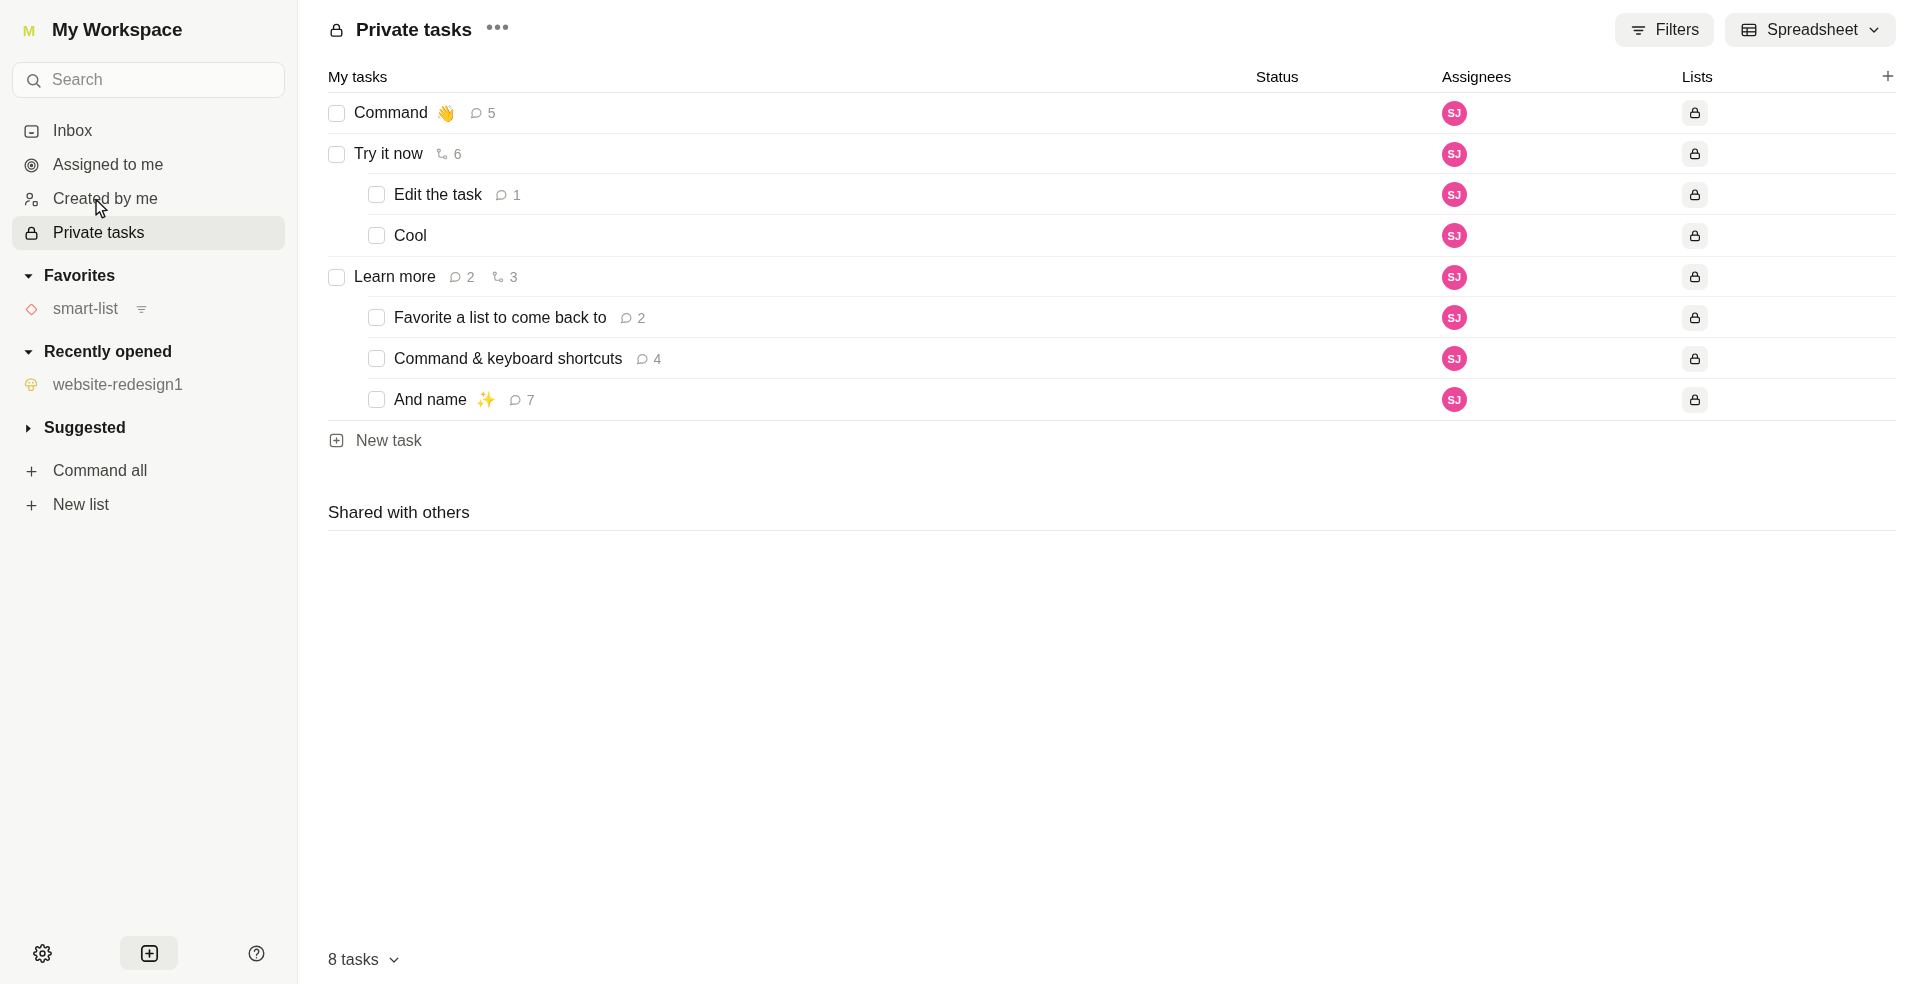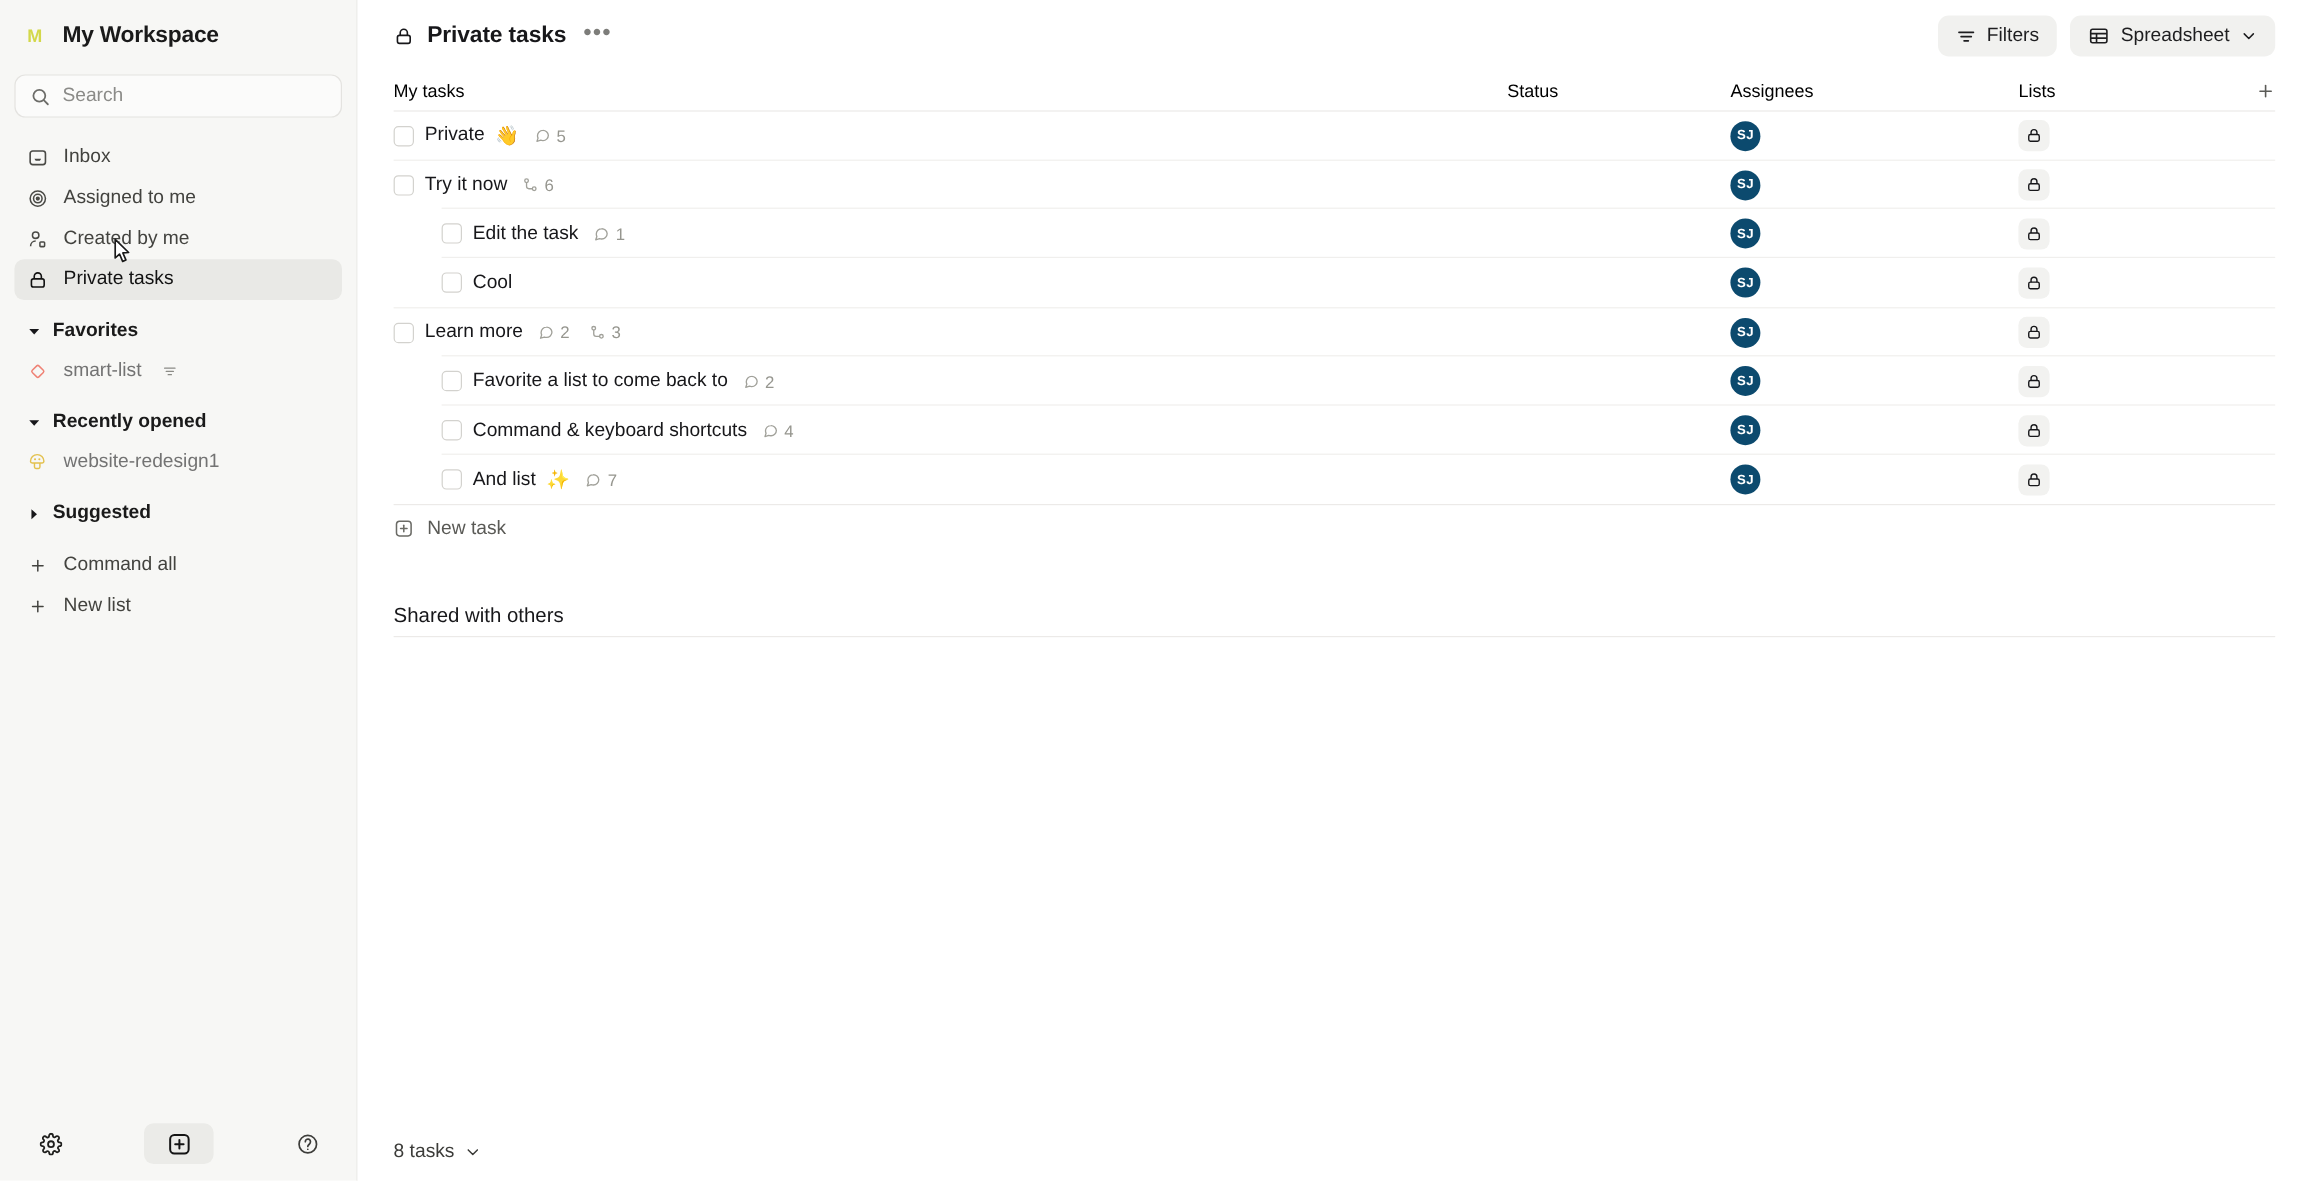--- a/index.html
+++ b/index.html
@@ -133,21 +133,21 @@
   .tname { white-space: nowrap; }
   .emoji { font-size: 16px; }
   .meta { display: inline-flex; align-items: center; gap: 5px; color: #96968f; font-size: 14px; margin-left: 3px; }
   .meta + .meta { margin-left: 7px; }
   .indent { padding-left: 40px; }
   .row .col-name { display: flex; align-items: center; }
   .subrow-line { position: absolute; left: 40px; right: 0; top: -1px; height: 1px; background: #f0efed; }
 
   .avatar {
     width: 25px; height: 25px; border-radius: 50%;
-    background: #0c4a6e; color: #fff; font-size: 11px; font-weight: 600;
+    background: #ec4899; color: #fff; font-size: 11px; font-weight: 600;
     display: flex; align-items: center; justify-content: center; letter-spacing: .3px;
   }
   .lock-chip {
     width: 26px; height: 26px; border-radius: 7px; background: #f2f2f0;
     display: flex; align-items: center; justify-content: center; cursor: pointer;
   }
   .showall {
     display: flex; align-items: center; height: 38px;
     border-top: 1px solid #f0efed;
     padding-left: 40px; font-size: 15px; color: #55554f; cursor: pointer;
@@ -409,21 +409,21 @@
               <line x1="12" y1="5" x2="12" y2="19"></line>
               <line x1="5" y1="12" x2="19" y2="12"></line>
             </svg>
         </div>
       </div>
 
       <div class="row first">
         <div class="col-name">
           <div class="row-name">
             <span class="chk"></span>
-            <span class="tname">Private</span>
+            <span class="tname">Command</span>
             <span class="emoji">👋</span>
             <span class="meta">
               <svg width="14" height="14" viewBox="0 0 24 24" fill="none" stroke="#a1a19a" stroke-width="1.9" stroke-linejoin="round">
                   <path d="M20.5 11.5a7.6 7.6 0 01-8 7.6c-1 0-2-.2-2.9-.5L4.2 20.3l1.6-4.8a7.5 7.5 0 01-.8-3.4 7.6 7.6 0 017.6-7.6 7.6 7.6 0 017.9 7z"></path>
                 </svg>
               <span>5</span>
             </span>
           </div>
         </div>
         <div class="col-status"></div>
@@ -616,21 +616,21 @@
           </span>
         </div>
         <div class="col-plus"></div>
       </div>
 
       <div class="row" style="border-top:none">
         <div class="subrow-line"></div>
         <div class="col-name indent">
           <div class="row-name">
             <span class="chk"></span>
-            <span class="tname">And list</span>
+            <span class="tname">And name</span>
             <span class="emoji">✨</span>
             <span class="meta">
               <svg width="14" height="14" viewBox="0 0 24 24" fill="none" stroke="#a1a19a" stroke-width="1.9" stroke-linejoin="round">
                   <path d="M20.5 11.5a7.6 7.6 0 01-8 7.6c-1 0-2-.2-2.9-.5L4.2 20.3l1.6-4.8a7.5 7.5 0 01-.8-3.4 7.6 7.6 0 017.6-7.6 7.6 7.6 0 017.9 7z"></path>
                 </svg>
               <span>7</span>
             </span>
           </div>
         </div>
         <div class="col-status"></div>

